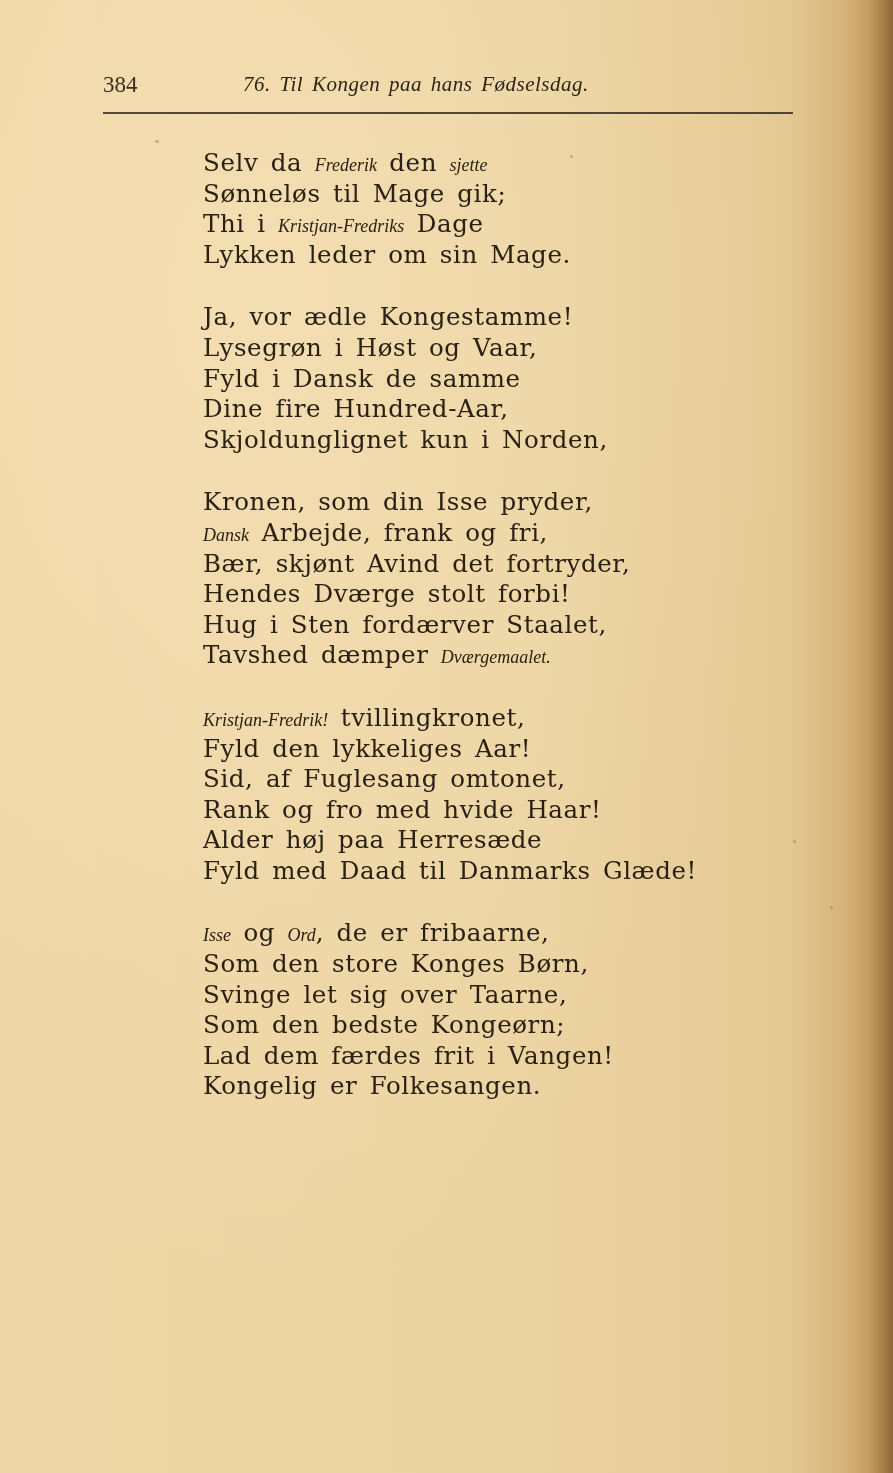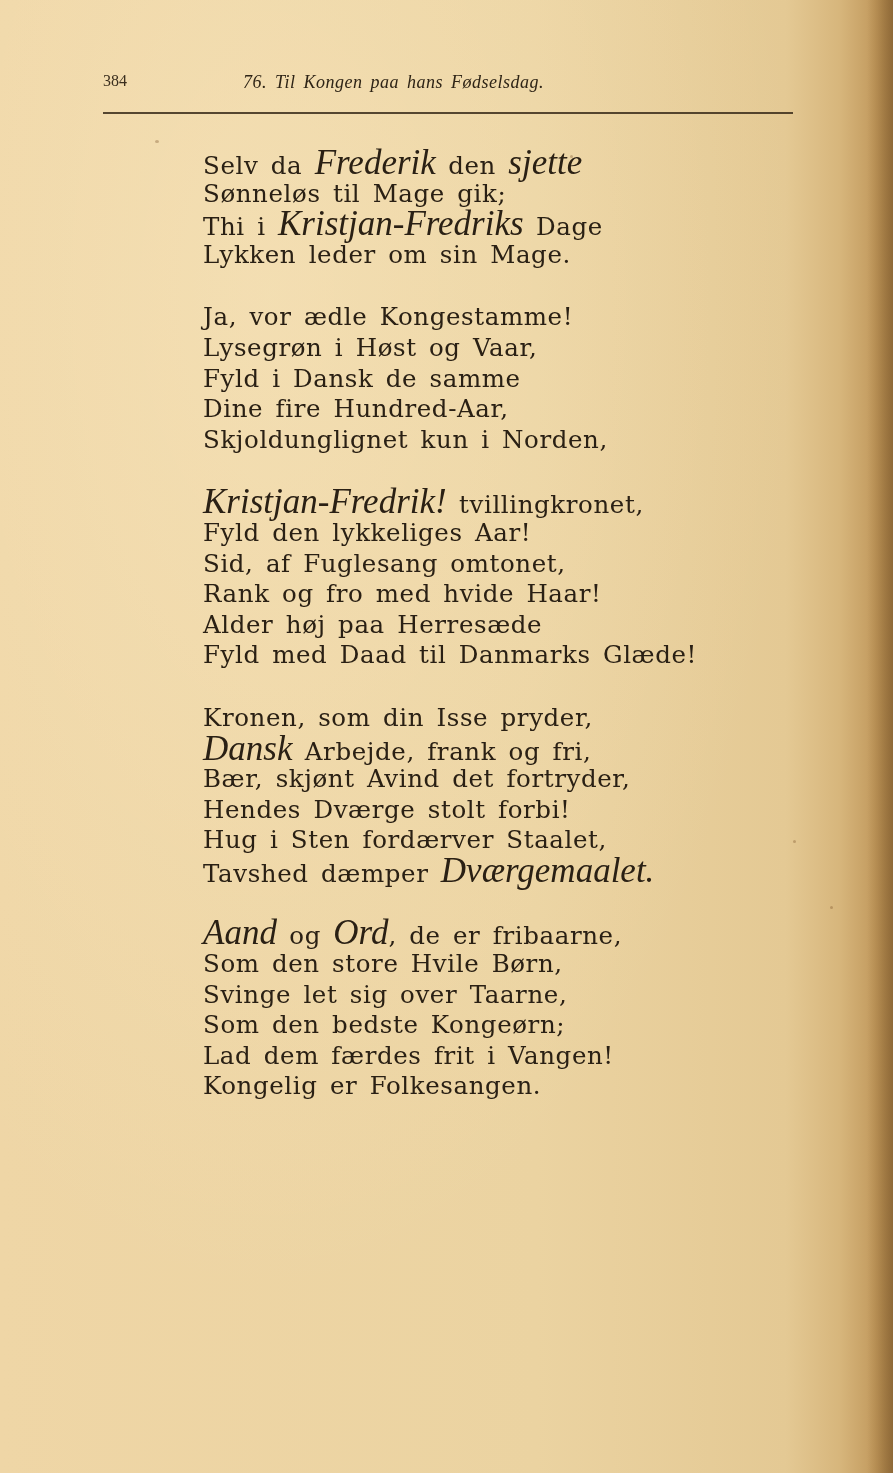--- a/index.html
+++ b/index.html
@@ -35,31 +35,31 @@
       top: 62px;
       left: 103px;
       width: 690px;
       height: 40px;
     }
     .page-number {
       position: absolute;
       left: 0;
       top: 10px;
       font-family: "Liberation Serif", serif;
-      font-size: 16px;
+      font-size: 23px;
       color: #3a2e1e;
       letter-spacing: 0px;
     }
     .running-title {
       position: absolute;
       left: 140px;
       top: 10px;
       font-family: "Liberation Serif", serif;
       font-style: italic;
-      font-size: 18px;
+      font-size: 21px;
       color: #2e2416;
       letter-spacing: 0.5px;
       word-spacing: 3px;
     }
     .rule {
       position: absolute;
       top: 112px;
       left: 103px;
       width: 690px;
       height: 2px;
@@ -80,21 +80,21 @@
       font-size: 24.5px;
       line-height: 30.6px;
       height: 30.6px;
       white-space: nowrap;
       letter-spacing: 0.6px;
       word-spacing: 4px;
       color: #2a2014;
     }
     .line em, .it {
       font-family: "Liberation Serif", serif;
-      font-size: 35px;
+      font-size: 18px;
       letter-spacing: 0px;
     }
     .speck {
       position: absolute;
       border-radius: 50%;
       background: rgba(120,80,40,0.35);
     }
   </style>
 </head>
 <body>
@@ -122,37 +122,37 @@
         <div class="line"><span>Lykken leder om sin Mage.</span></div>
       </div>
       <div class="stanza">
         <div class="line"><span>Ja, vor ædle Kongestamme!</span></div>
         <div class="line"><span>Lysegrøn i Høst og Vaar,</span></div>
         <div class="line"><span>Fyld i Dansk de samme</span></div>
         <div class="line"><span>Dine fire Hundred-Aar,</span></div>
         <div class="line"><span>Skjoldunglignet kun i Norden,</span></div>
       </div>
       <div class="stanza">
+        <div class="line"><span>Kronen, som din Isse pryder,</span></div>
+        <div class="line"><em>Dansk</em><span> Arbejde, frank og fri,</span></div>
+        <div class="line"><span>Bær, skjønt Avind det fortryder,</span></div>
+        <div class="line"><span>Hendes Dværge stolt forbi!</span></div>
+        <div class="line"><span>Hug i Sten fordærver Staalet,</span></div>
+        <div class="line"><span>Tavshed dæmper </span><em>Dværgemaalet.</em></div>
+      </div>
+      <div class="stanza">
         <div class="line"><em>Kristjan-Fredrik!</em><span> tvillingkronet,</span></div>
         <div class="line"><span>Fyld den lykkeliges Aar!</span></div>
         <div class="line"><span>Sid, af Fuglesang omtonet,</span></div>
         <div class="line"><span>Rank og fro med hvide Haar!</span></div>
         <div class="line"><span>Alder høj paa Herresæde</span></div>
         <div class="line"><span>Fyld med Daad til Danmarks Glæde!</span></div>
       </div>
       <div class="stanza">
-        <div class="line"><span>Kronen, som din Isse pryder,</span></div>
-        <div class="line"><em>Dansk</em><span> Arbejde, frank og fri,</span></div>
-        <div class="line"><span>Bær, skjønt Avind det fortryder,</span></div>
-        <div class="line"><span>Hendes Dværge stolt forbi!</span></div>
-        <div class="line"><span>Hug i Sten fordærver Staalet,</span></div>
-        <div class="line"><span>Tavshed dæmper </span><em>Dværgemaalet.</em></div>
-      </div>
-      <div class="stanza">
-        <div class="line"><em>Aand</em><span> og </span><em>Ord</em><span>, de er fribaarne,</span></div>
-        <div class="line"><span>Som den store Hvile Børn,</span></div>
+        <div class="line"><em>Isse</em><span> og </span><em>Ord</em><span>, de er fribaarne,</span></div>
+        <div class="line"><span>Som den store Konges Børn,</span></div>
         <div class="line"><span>Svinge let sig over Taarne,</span></div>
         <div class="line"><span>Som den bedste Kongeørn;</span></div>
         <div class="line"><span>Lad dem færdes frit i Vangen!</span></div>
         <div class="line"><span>Kongelig er Folkesangen.</span></div>
       </div>
     </div>
 </div>
 
 </body></html>

